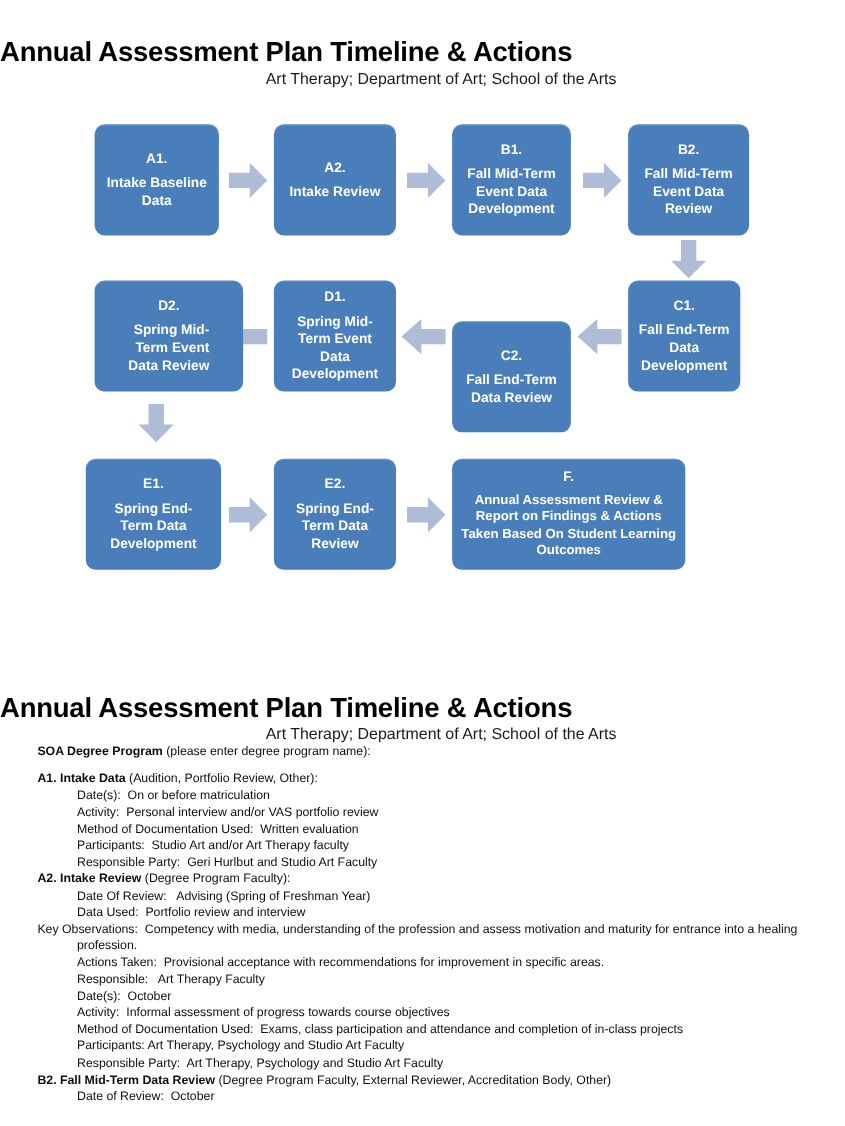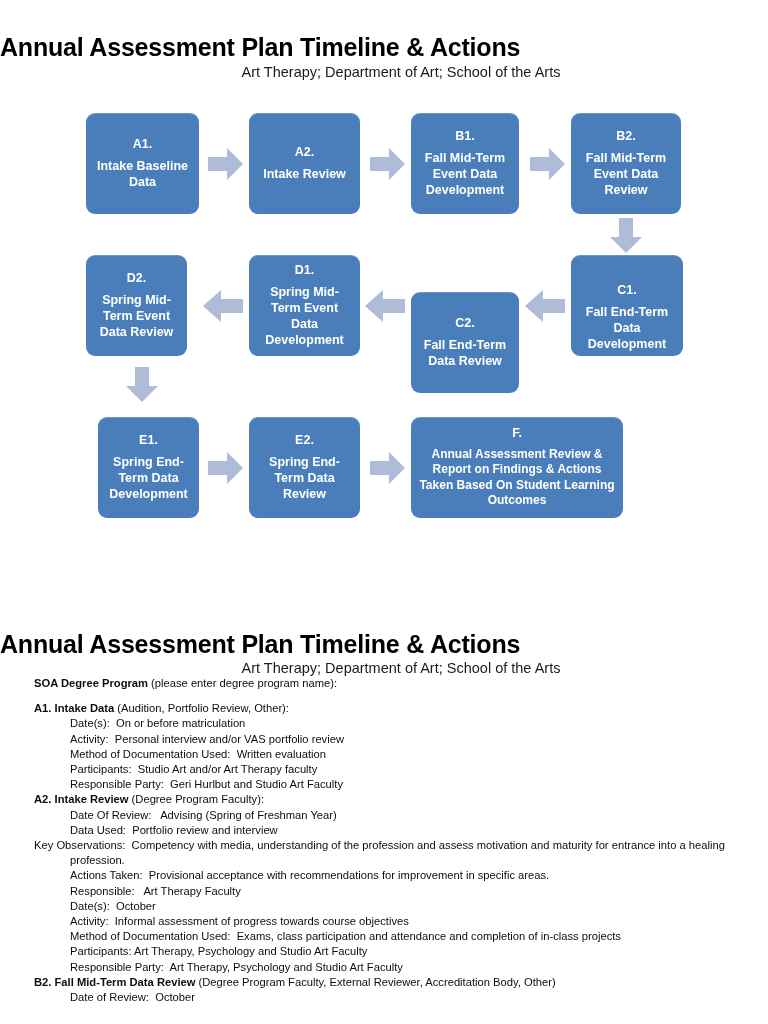--- a/index.html
+++ b/index.html
@@ -163,21 +163,21 @@
 Event Data
 Review</div>
     </div>
 
     <div class="arrow" style="left:609px; top:118px;">
       <svg width="34" height="36" viewBox="0 0 34 36">
           <path d="M10 0 L24 0 L24 19 L33 19 L17 35 L1 19 L10 19 Z" fill="#aebcd7"></path>
         </svg>
     </div>
 
-    <div class="node" style="left:571px; top:155px; width:112px; height:101px;justify-content:flex-end;">
+    <div class="node" style="left:571px; top:155px; width:102px; height:101px;">
       <div class="code">C1.</div>
       <div class="label">Fall End-Term
 Data
 Development</div>
     </div>
 
     <div class="arrow" style="left:524px; top:189px;">
       <svg width="42" height="34" viewBox="0 0 42 34">
           <path d="M41 10 L19 10 L19 1 L1 17 L19 33 L19 24 L41 24 Z" fill="#aebcd7"></path>
         </svg>
@@ -202,34 +202,34 @@
 Data
 Development</div>
     </div>
 
     <div class="arrow" style="left:202px; top:189px;">
       <svg width="42" height="34" viewBox="0 0 42 34">
           <path d="M41 10 L19 10 L19 1 L1 17 L19 33 L19 24 L41 24 Z" fill="#aebcd7"></path>
         </svg>
     </div>
 
-    <div class="node" style="left:86px; top:155px; width:101px; height:101px;">
+    <div class="node" style="left:86px; top:155px; width:135px; height:101px;text-align:right;">
       <div class="code">D2.</div>
       <div class="label">Spring Mid-
 Term Event
 Data Review</div>
     </div>
 
     <div class="arrow" style="left:125px; top:267px;">
       <svg width="34" height="36" viewBox="0 0 34 36">
           <path d="M10 0 L24 0 L24 19 L33 19 L17 35 L1 19 L10 19 Z" fill="#aebcd7"></path>
         </svg>
     </div>
 
-    <div class="node" style="left:98px; top:317px; width:101px; height:101px;">
+    <div class="node" style="left:78px; top:317px; width:123px; height:101px;">
       <div class="code">E1.</div>
       <div class="label">Spring End-
 Term Data
 Development</div>
     </div>
 
     <div class="arrow" style="left:208px; top:351px;">
       <svg width="36" height="34" viewBox="0 0 36 34">
           <path d="M0 10 L19 10 L19 1 L35 17 L19 33 L19 24 L0 24 Z" fill="#aebcd7"></path>
         </svg>

